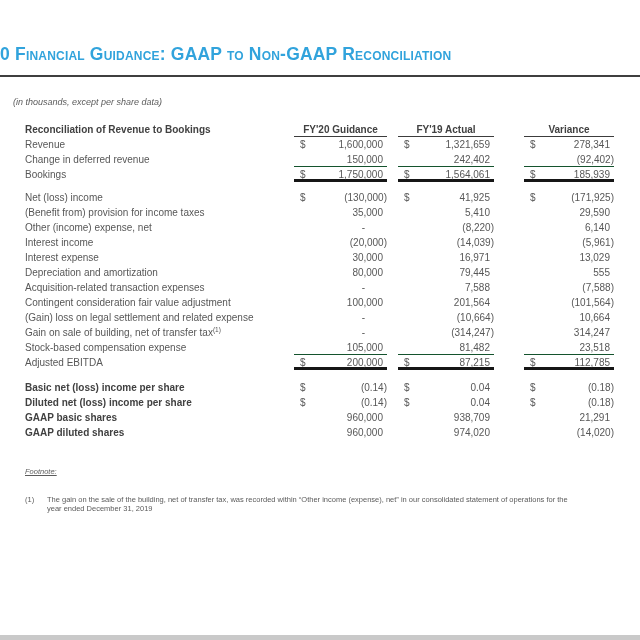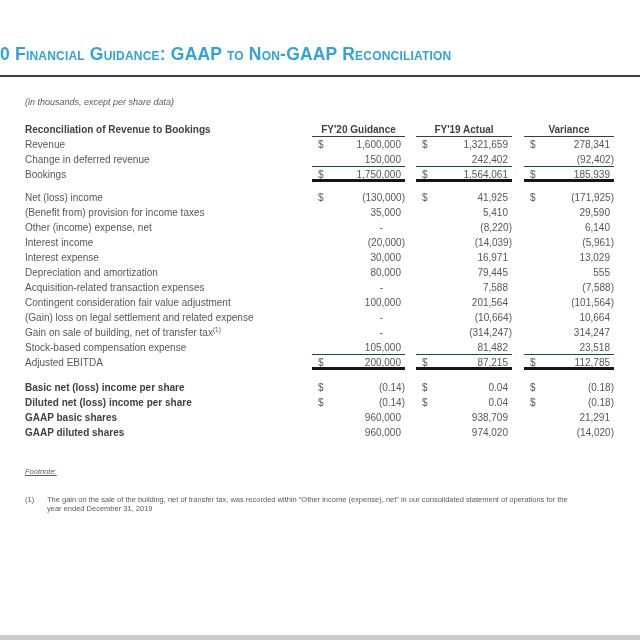--- a/index.html
+++ b/index.html
@@ -6,34 +6,34 @@
   .slide{
     position:relative;width:640px;height:640px;background:#ffffff;overflow:hidden;
     font-family:"Liberation Sans",sans-serif;color:#575757;
   }
   .page-title{
     position:absolute;left:0;top:44px;width:640px;white-space:nowrap;
     font-size:17.5px;font-weight:bold;font-variant:small-caps;letter-spacing:.2px;
     color:var(--accent,#31a3dc);
   }
   .title-rule{position:absolute;left:0;top:75px;width:640px;height:2px;background:var(--rule,#3f3f3f);}
-  .subtitle{position:absolute;left:25px;top:97px;font-size:9px;font-style:italic;color:#5b5b5b;}
+  .subtitle{position:absolute;left:13px;top:97px;font-size:9px;font-style:italic;color:#5b5b5b;}
 
   .recon-table{position:absolute;left:25px;top:122px;width:589px;font-size:10px;}
   .t-section{margin-top:0;}
   .t-section.s2{margin-top:8px;}
   .t-section.s3{margin-top:10px;}
   .t-row{display:flex;height:15px;line-height:15px;}
   .t-label{flex:1;white-space:nowrap;color:#575757;}
   .t-label.bold{font-weight:bold;color:#414141;}
   .t-label sup{font-size:6.5px;line-height:0;}
   .t-cell{position:relative;text-align:right;box-sizing:content-box;}
   .t-cell.c1{width:93px;margin-left:10px;}
   .t-cell.c2{width:96px;margin-left:11px;}
-  .t-cell.c3{width:90px;margin-left:12px;}
+  .t-cell.c3{width:90px;margin-left:30px;}
   .t-cell .dollar{position:absolute;left:6px;top:0;}
   .t-cell .val{display:inline-block;}
   .t-cell .val.num{padding-right:4px;}
   .t-cell .val.paren{padding-right:0;}
   .t-cell .val.dash{padding-right:22px;}
   .t-head{text-align:center;font-weight:bold;color:#414141;border-bottom:1.5px solid #3c3c3c;}
   .rule-thin{border-bottom:1px solid #14532d;}
   .rule-thick{border-bottom:3px solid #161616;}
 
   .footnote{position:absolute;left:25px;top:467px;width:565px;font-size:7.5px;line-height:9.5px;color:#5b5b5b;}

